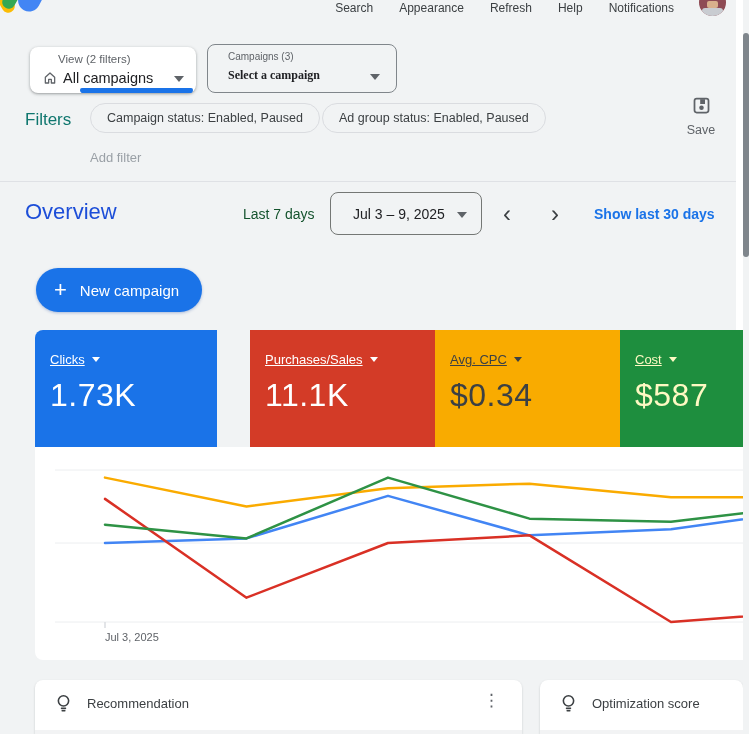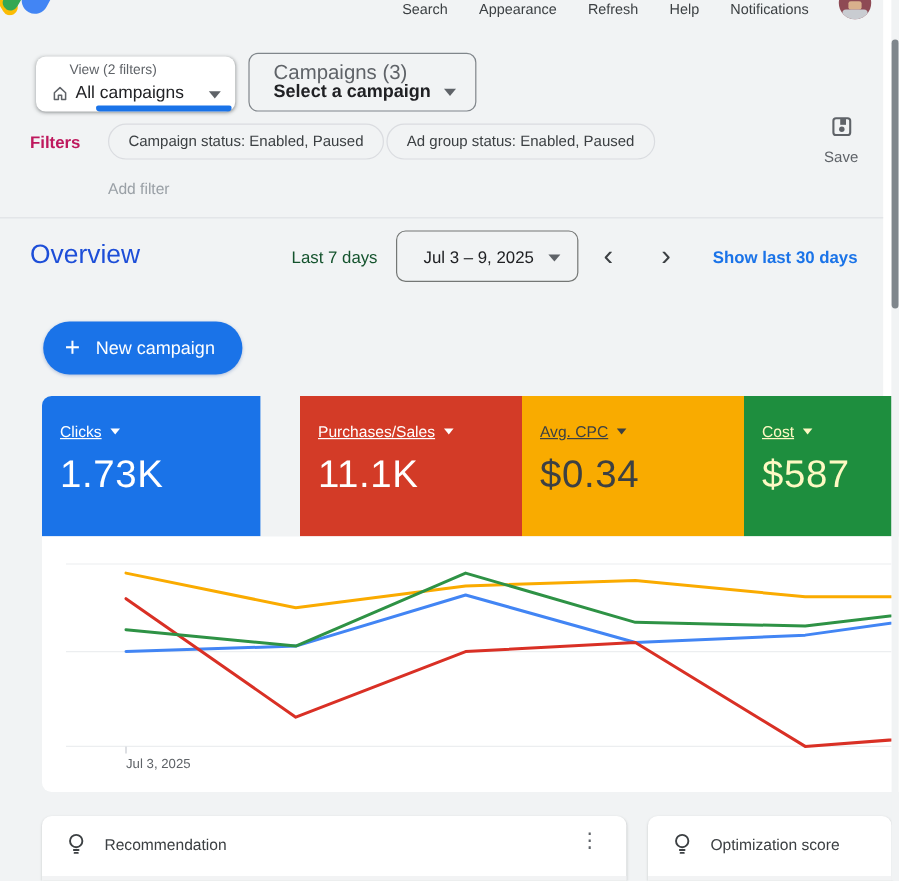--- a/index.html
+++ b/index.html
@@ -24,29 +24,29 @@
   .view-box{position:absolute;left:30px;top:47px;width:166px;height:46px;background:#fff;border-radius:8px;
     box-shadow:0 1px 2px rgba(60,64,67,.3),0 1px 3px 1px rgba(60,64,67,.15);cursor:pointer;}
   .view-box .small-label{position:absolute;left:28px;top:6px;font-size:11.5px;color:#5f6368;}
   .view-box .home{position:absolute;left:12px;top:23px;}
   .view-box .value{position:absolute;left:33px;top:23px;font-size:14.5px;color:#202124;}
   .view-box .caret{position:absolute;right:12px;top:29px;}
   .view-box .active-bar{position:absolute;left:50px;right:3px;bottom:0;height:5px;background:#1a73e8;
     border-radius:3px 3px 5px 5px;}
   .camp-box{position:absolute;left:207px;top:44px;width:190px;height:49px;border:1px solid #80868b;
     border-radius:8px;box-sizing:border-box;cursor:pointer;}
-  .camp-box .small-label{position:absolute;left:20px;top:6px;font-size:17px;color:#5f6368;}
-  .camp-box .value{position:absolute;left:20px;top:23px;font-size:15px;font-weight:bold;color:#202124;}
+  .camp-box .small-label{position:absolute;left:20px;top:6px;font-size:10px;color:#5f6368;}
+  .camp-box .value{position:absolute;left:20px;top:23px;font-size:12px;font-weight:bold;color:#202124;font-family:Liberation Serif, serif;}
   .camp-box .caret{position:absolute;right:16px;top:29px;}
 
   .caret{width:0;height:0;border-left:5px solid transparent;border-right:5px solid transparent;
     border-top:6px solid #5f6368;display:inline-block;}
 
   
-  .filters-label{position:absolute;left:25px;top:110px;font-size:14px;color:#be185d;font-weight:bold;}
+  .filters-label{position:absolute;left:25px;top:110px;font-size:17px;color:#0f766e;}
   .chip{position:absolute;top:103px;height:28px;line-height:28px;padding:0 16px;border:1px solid #dadce0;
     border-radius:15px;font-size:12.5px;color:#3c4043;white-space:nowrap;cursor:pointer;}
   .chip1{left:90px;} .chip2{left:322px;}
   .add-filter{position:absolute;left:90px;top:150px;font-size:13px;color:#9aa0a6;cursor:pointer;}
   .save-block{position:absolute;left:678px;top:95px;width:46px;text-align:center;cursor:pointer;color:#5f6368;}
   .save-block .lbl{font-size:12.5px;margin-top:3px;}
   .right-white-strip{position:absolute;left:736px;top:0;width:7px;height:330px;background:#fff;}
   .section-divider{position:absolute;left:0;top:181px;width:736px;height:1px;background:#dfe1e5;}
 
   

